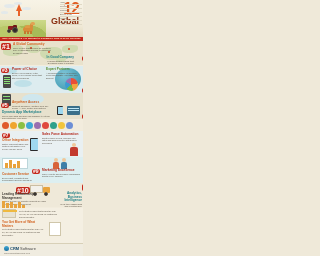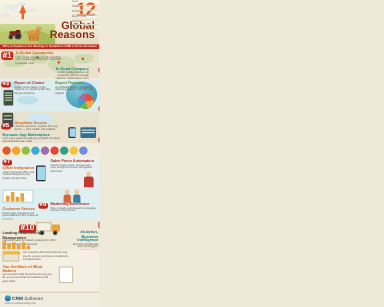--- a/index.html
+++ b/index.html
@@ -126,21 +126,20 @@
         <div class="cm-hump"></div>
       <div class="cm-neck"></div>
         <div class="cm-head"></div>
       <div class="cm-leg" style="left:2px"></div>
         <div class="cm-leg" style="left:5px"></div>
       <div class="cm-leg" style="left:8px"></div>
     </div>
 
     <div class="big12">12</div>
     <div class="gt">Global</div>
-    <div class="rs">Reasons</div>
   </div>
 
   <div class="redbar">Why Companies Are Moving to Dynamics CRM &amp; Drive Revenue and Grow Business</div>
 
   <div class="mapband">
     <div class="cont m1"></div>
     <div class="cont m2"></div>
     <div class="cont m3"></div>
     <div class="cont m4"></div>
     <div class="cont m5"></div>

